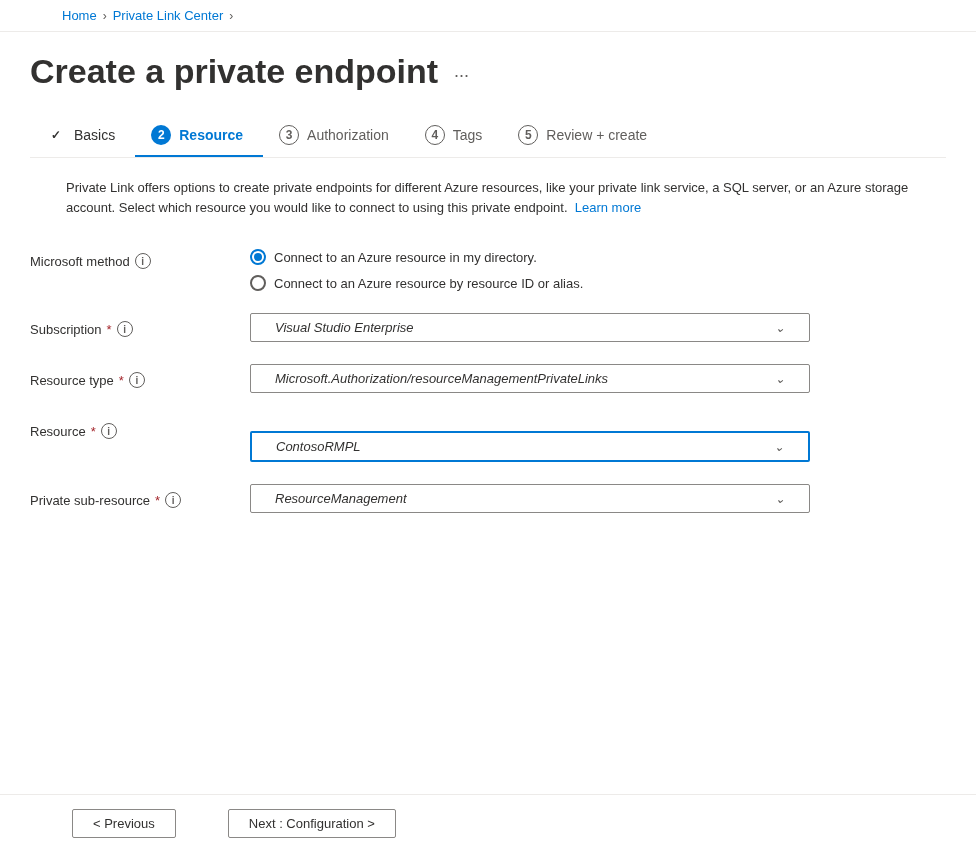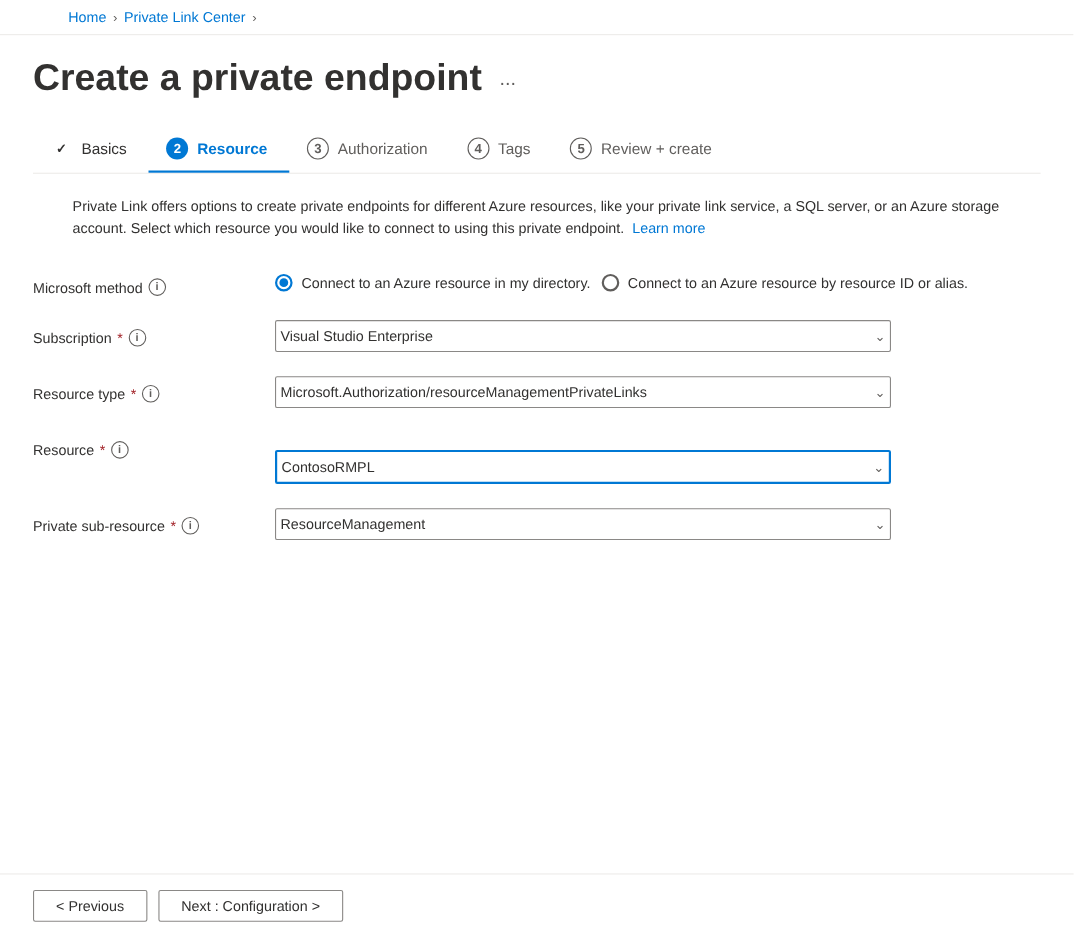--- a/index.html
+++ b/index.html
@@ -157,20 +157,21 @@
       font-style: normal;
       font-weight: 600;
     }
     .form-input-area {
       flex: 1;
     }
 
     
     .radio-group {
       display: flex;
+      flex-direction: column;
       gap: 10px;
       padding-top: 4px;
     }
     .radio-option {
       display: flex;
       align-items: center;
       gap: 8px;
       cursor: pointer;
     }
     .radio-input {
@@ -196,28 +197,29 @@
     .radio-label {
       font-size: 13px;
       color: #323130;
     }
 
     
     .dropdown {
       width: 560px;
       border: 1px solid #8a8886;
       border-radius: 2px;
-      padding: 6px 4px;
+      padding: 6px 24px;
       font-size: 13px;
       color: #323130;
       background: #fff;
       display: flex;
       align-items: center;
       justify-content: space-between;
       cursor: pointer;
+      font-style: italic;
     }
     .dropdown.focused { border-color: #0078d4; border-width: 2px; margin-top: 16px; }
     .dropdown-chevron {
       color: #605e5c;
       font-size: 12px;
     }
 
     
     .bottom-bar {
       position: fixed;
@@ -229,20 +231,21 @@
       padding: 14px 30px;
       display: flex;
       gap: 10px;
     }
     .btn {
       padding: 6px 20px;
       font-size: 13px;
       border-radius: 2px;
       cursor: pointer;
       font-family: 'Segoe UI', Arial, sans-serif;
+      margin-left: 42px;
     }
     .btn-secondary {
       background: #fff;
       border: 1px solid #8a8886;
       color: #323130;
     }
   </style>
 </head>
 <body>
 

